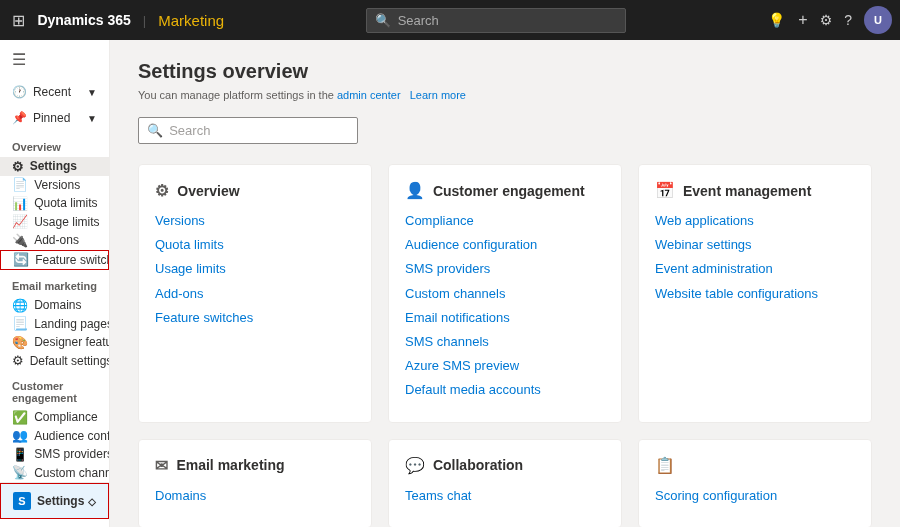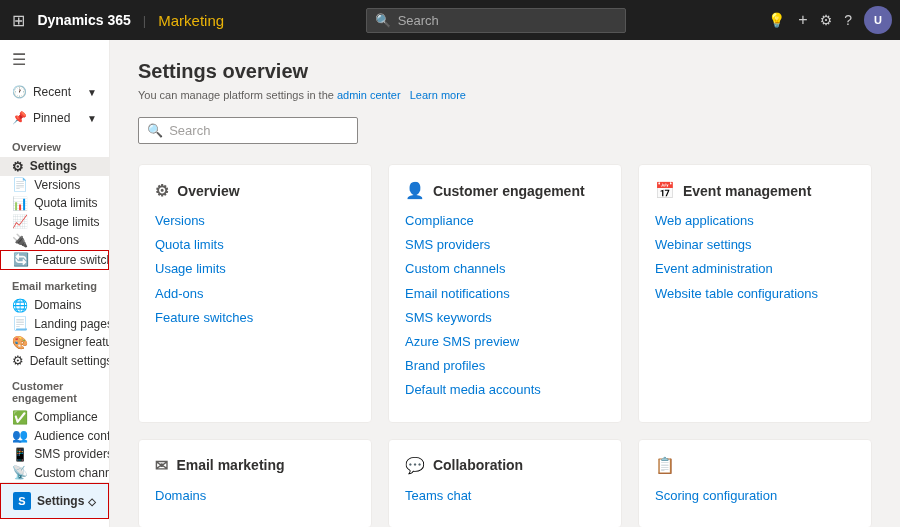--- a/index.html
+++ b/index.html
@@ -296,26 +296,26 @@
         <a href="#" class="card-link">Add-ons</a>
         <a href="#" class="card-link">Feature switches</a>
       </div>
 
       <div class="card">
         <div class="card-header">
           <span class="card-icon">👤</span>
           <span>Customer engagement</span>
         </div>
         <a href="#" class="card-link">Compliance</a>
+        <a href="#" class="card-link">Audience configuration</a>
         <a href="#" class="card-link">SMS providers</a>
         <a href="#" class="card-link">Custom channels</a>
         <a href="#" class="card-link">Email notifications</a>
-        <a href="#" class="card-link">SMS keywords</a>
+        <a href="#" class="card-link">SMS channels</a>
         <a href="#" class="card-link">Azure SMS preview</a>
-        <a href="#" class="card-link">Brand profiles</a>
         <a href="#" class="card-link">Default media accounts</a>
       </div>
 
       <div class="card">
         <div class="card-header">
           <span class="card-icon">📅</span>
           <span>Event management</span>
         </div>
         <a href="#" class="card-link">Web applications</a>
         <a href="#" class="card-link">Webinar settings</a>

